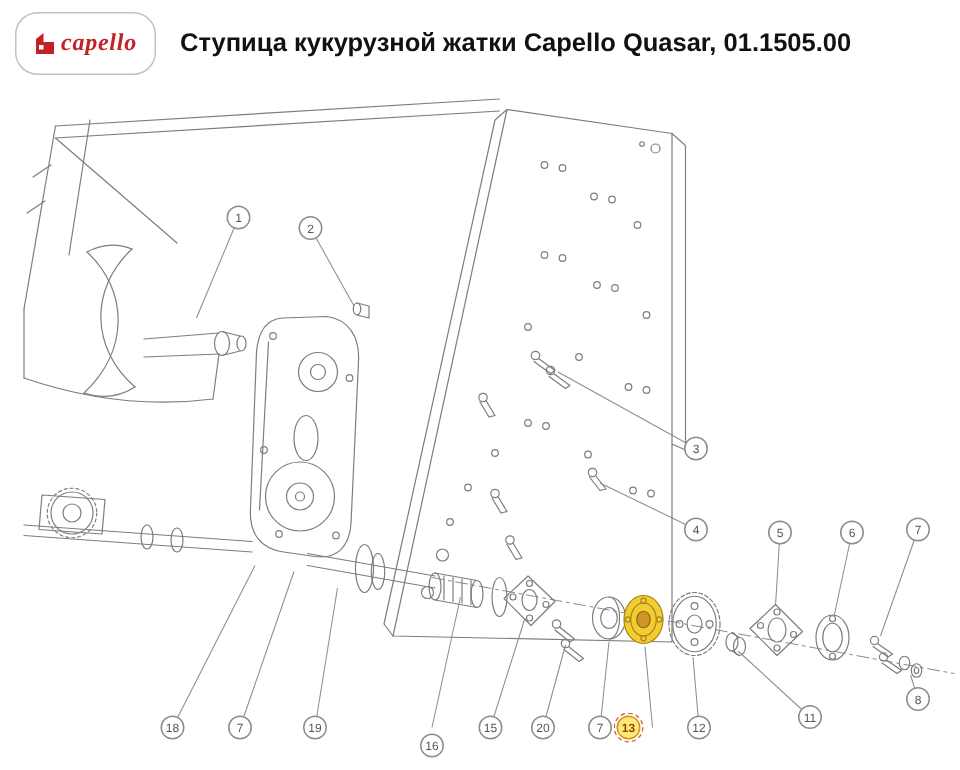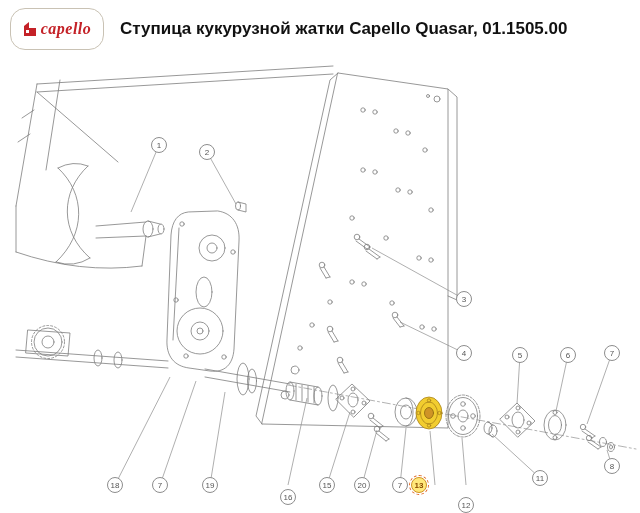--- a/index.html
+++ b/index.html
@@ -282,21 +282,21 @@
       <div class="callout" style="left: 560px; top: 347px;">6</div>
       <div class="callout" style="left: 604px; top: 345px;">7</div>
       <div class="callout" style="left: 107px; top: 477px;">18</div>
       <div class="callout" style="left: 152px; top: 477px;">7</div>
       <div class="callout" style="left: 202px; top: 477px;">19</div>
       <div class="callout" style="left: 280px; top: 477px; margin-top: 12px;">16</div>
       <div class="callout" style="left: 319px; top: 477px;">15</div>
       <div class="callout" style="left: 354px; top: 477px;">20</div>
       <div class="callout" style="left: 392px; top: 477px;">7</div>
       <div class="callout highlight" style="left: 411px; top: 477px;">13</div>
-      <div class="callout" style="left: 458px; top: 477px; margin-top: 20px;">12</div>
+      <div class="callout" style="left: 458px; top: 477px;">12</div>
       <div class="callout" style="left: 532px; top: 470px;">11</div>
       <div class="callout" style="left: 604px; top: 458px;">8</div>
     </div>
 
   <div class="header">
     <div class="logo-box">
       <svg width="14" height="16" viewBox="0 0 14 16">
         <path d="M1,15 L1,5 L6,1 L6,7 L13,7 L13,15 Z" fill="#c42127"></path>
         <rect x="3" y="9" width="3" height="3" fill="#ffffff"></rect>
       </svg>

